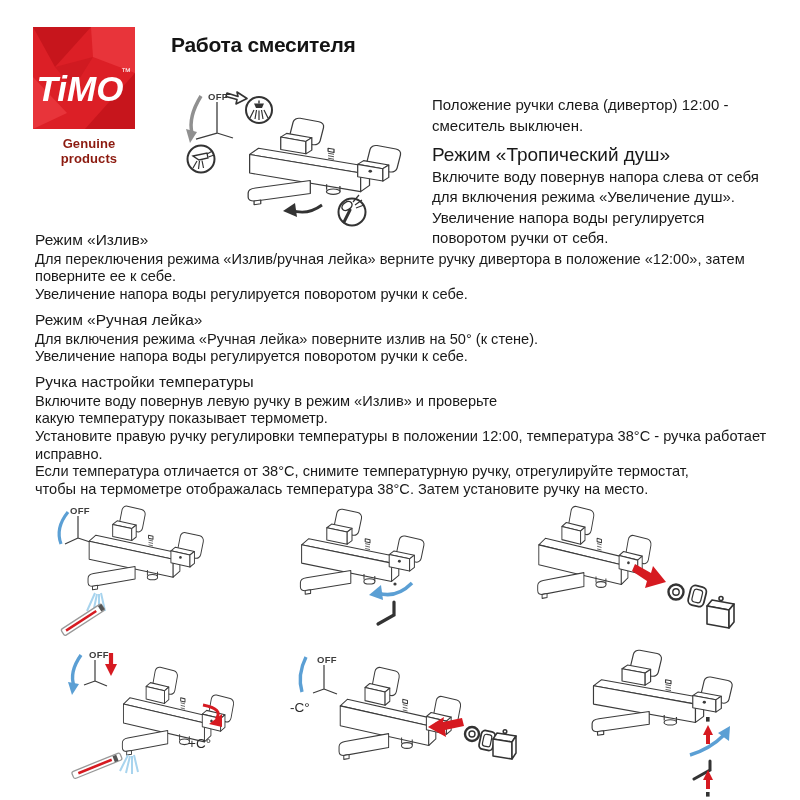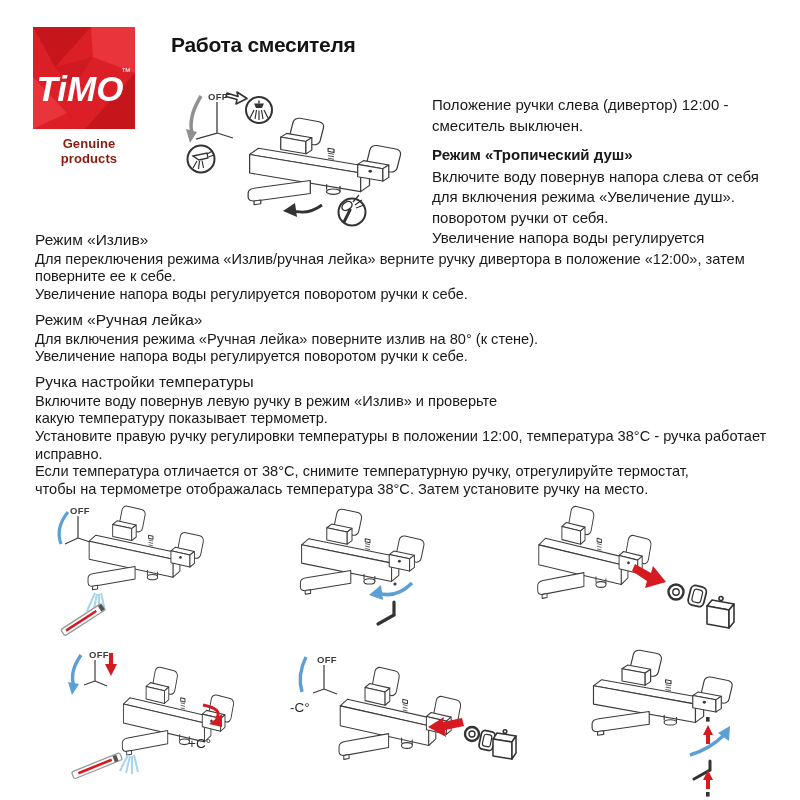--- a/index.html
+++ b/index.html
@@ -6,21 +6,21 @@
   body{
     width:800px;height:800px;position:relative;overflow:hidden;
     background:#ffffff;color:#1c1c1c;
     font-family:"Liberation Sans",sans-serif;
   }
   .logo{position:absolute;left:33px;top:27px;width:112px;}
   .logo-tagline{font-weight:bold;color:#8C1A0F;font-size:13px;text-align:center;margin-top:3px;letter-spacing:.1px;}
   .page-title{position:absolute;left:171px;top:33px;font-size:21px;font-weight:bold;letter-spacing:-.3px;color:#141414;}
   .hero{position:absolute;left:170px;top:83px;width:262px;height:155px;}
   .side{position:absolute;left:432px;top:95px;width:358px;font-size:15px;line-height:20.5px;color:#191919;}
-  .side .heading{font-weight:bold;font-size:15px;margin-top:9px;margin-bottom:1px;}
+  .side .heading{font-weight:normal;font-size:19px;margin-top:9px;margin-bottom:1px;}
   .main{position:absolute;left:35px;top:231px;width:752px;font-size:14.6px;line-height:17.7px;color:#191919;}
   .main .heading{font-size:15.5px;font-weight:normal;margin-top:7px;margin-bottom:2px;}
   .main .heading.first{margin-top:0;}
   .grid{position:absolute;left:25px;top:498px;width:772px;height:302px;
         display:grid;grid-template-columns:repeat(3,1fr);grid-template-rows:151px 151px;}
   .cell{position:relative;}
   .cell svg,.hero svg{display:block;overflow:visible;}
   svg text{font-family:"Liberation Sans",sans-serif;}
   .off-label{font-size:9.5px;font-weight:600;fill:#3d3d3d;letter-spacing:.3px;}
   .temp-label{font-size:13.5px;fill:#2b2b2b;}
@@ -104,31 +104,31 @@
     </g>
   </svg>
 </div>
 
 <div class="side">
   <div>Положение ручки слева (дивертор) 12:00 -</div>
   <div>смеситель выключен.</div>
   <div class="heading">Режим «Тропический душ»</div>
   <div>Включите воду повернув напора слева от себя</div>
   <div>для включения режима «Увеличение душ».</div>
+  <div>Увеличение напора воды регулируется</div>
   <div>поворотом ручки от себя.</div>
-  <div>Увеличение напора воды регулируется</div>
 </div>
 
 <div class="main">
   <div class="heading first">Режим «Излив»</div>
   <div>Для переключения  режима «Излив/ручная лейка» верните ручку дивертора в положение «12:00», затем</div>
   <div>поверните ее к себе.</div>
   <div>Увеличение напора воды регулируется поворотом ручки к себе.</div>
   <div class="heading">Режим «Ручная лейка»</div>
-  <div>Для включения режима «Ручная лейка» поверните излив на 80° (к стене).</div>
+  <div>Для включения режима «Ручная лейка» поверните излив на 50° (к стене).</div>
   <div>Увеличение напора воды регулируется поворотом ручки к себе.</div>
   <div class="heading">Ручка настройки температуры</div>
   <div>Включите воду повернув левую ручку в режим «Излив» и проверьте</div>
   <div>какую температуру показывает термометр.</div>
   <div>Установите правую ручку регулировки температуры в положении 12:00, температура 38°С - ручка работает</div>
   <div>исправно.</div>
   <div>Если температура отличается от 38°С, снимите температурную ручку, отрегулируйте термостат,</div>
   <div>чтобы на термометре отображалась температура 38°С. Затем установите ручку на место.</div>
 </div>
 

